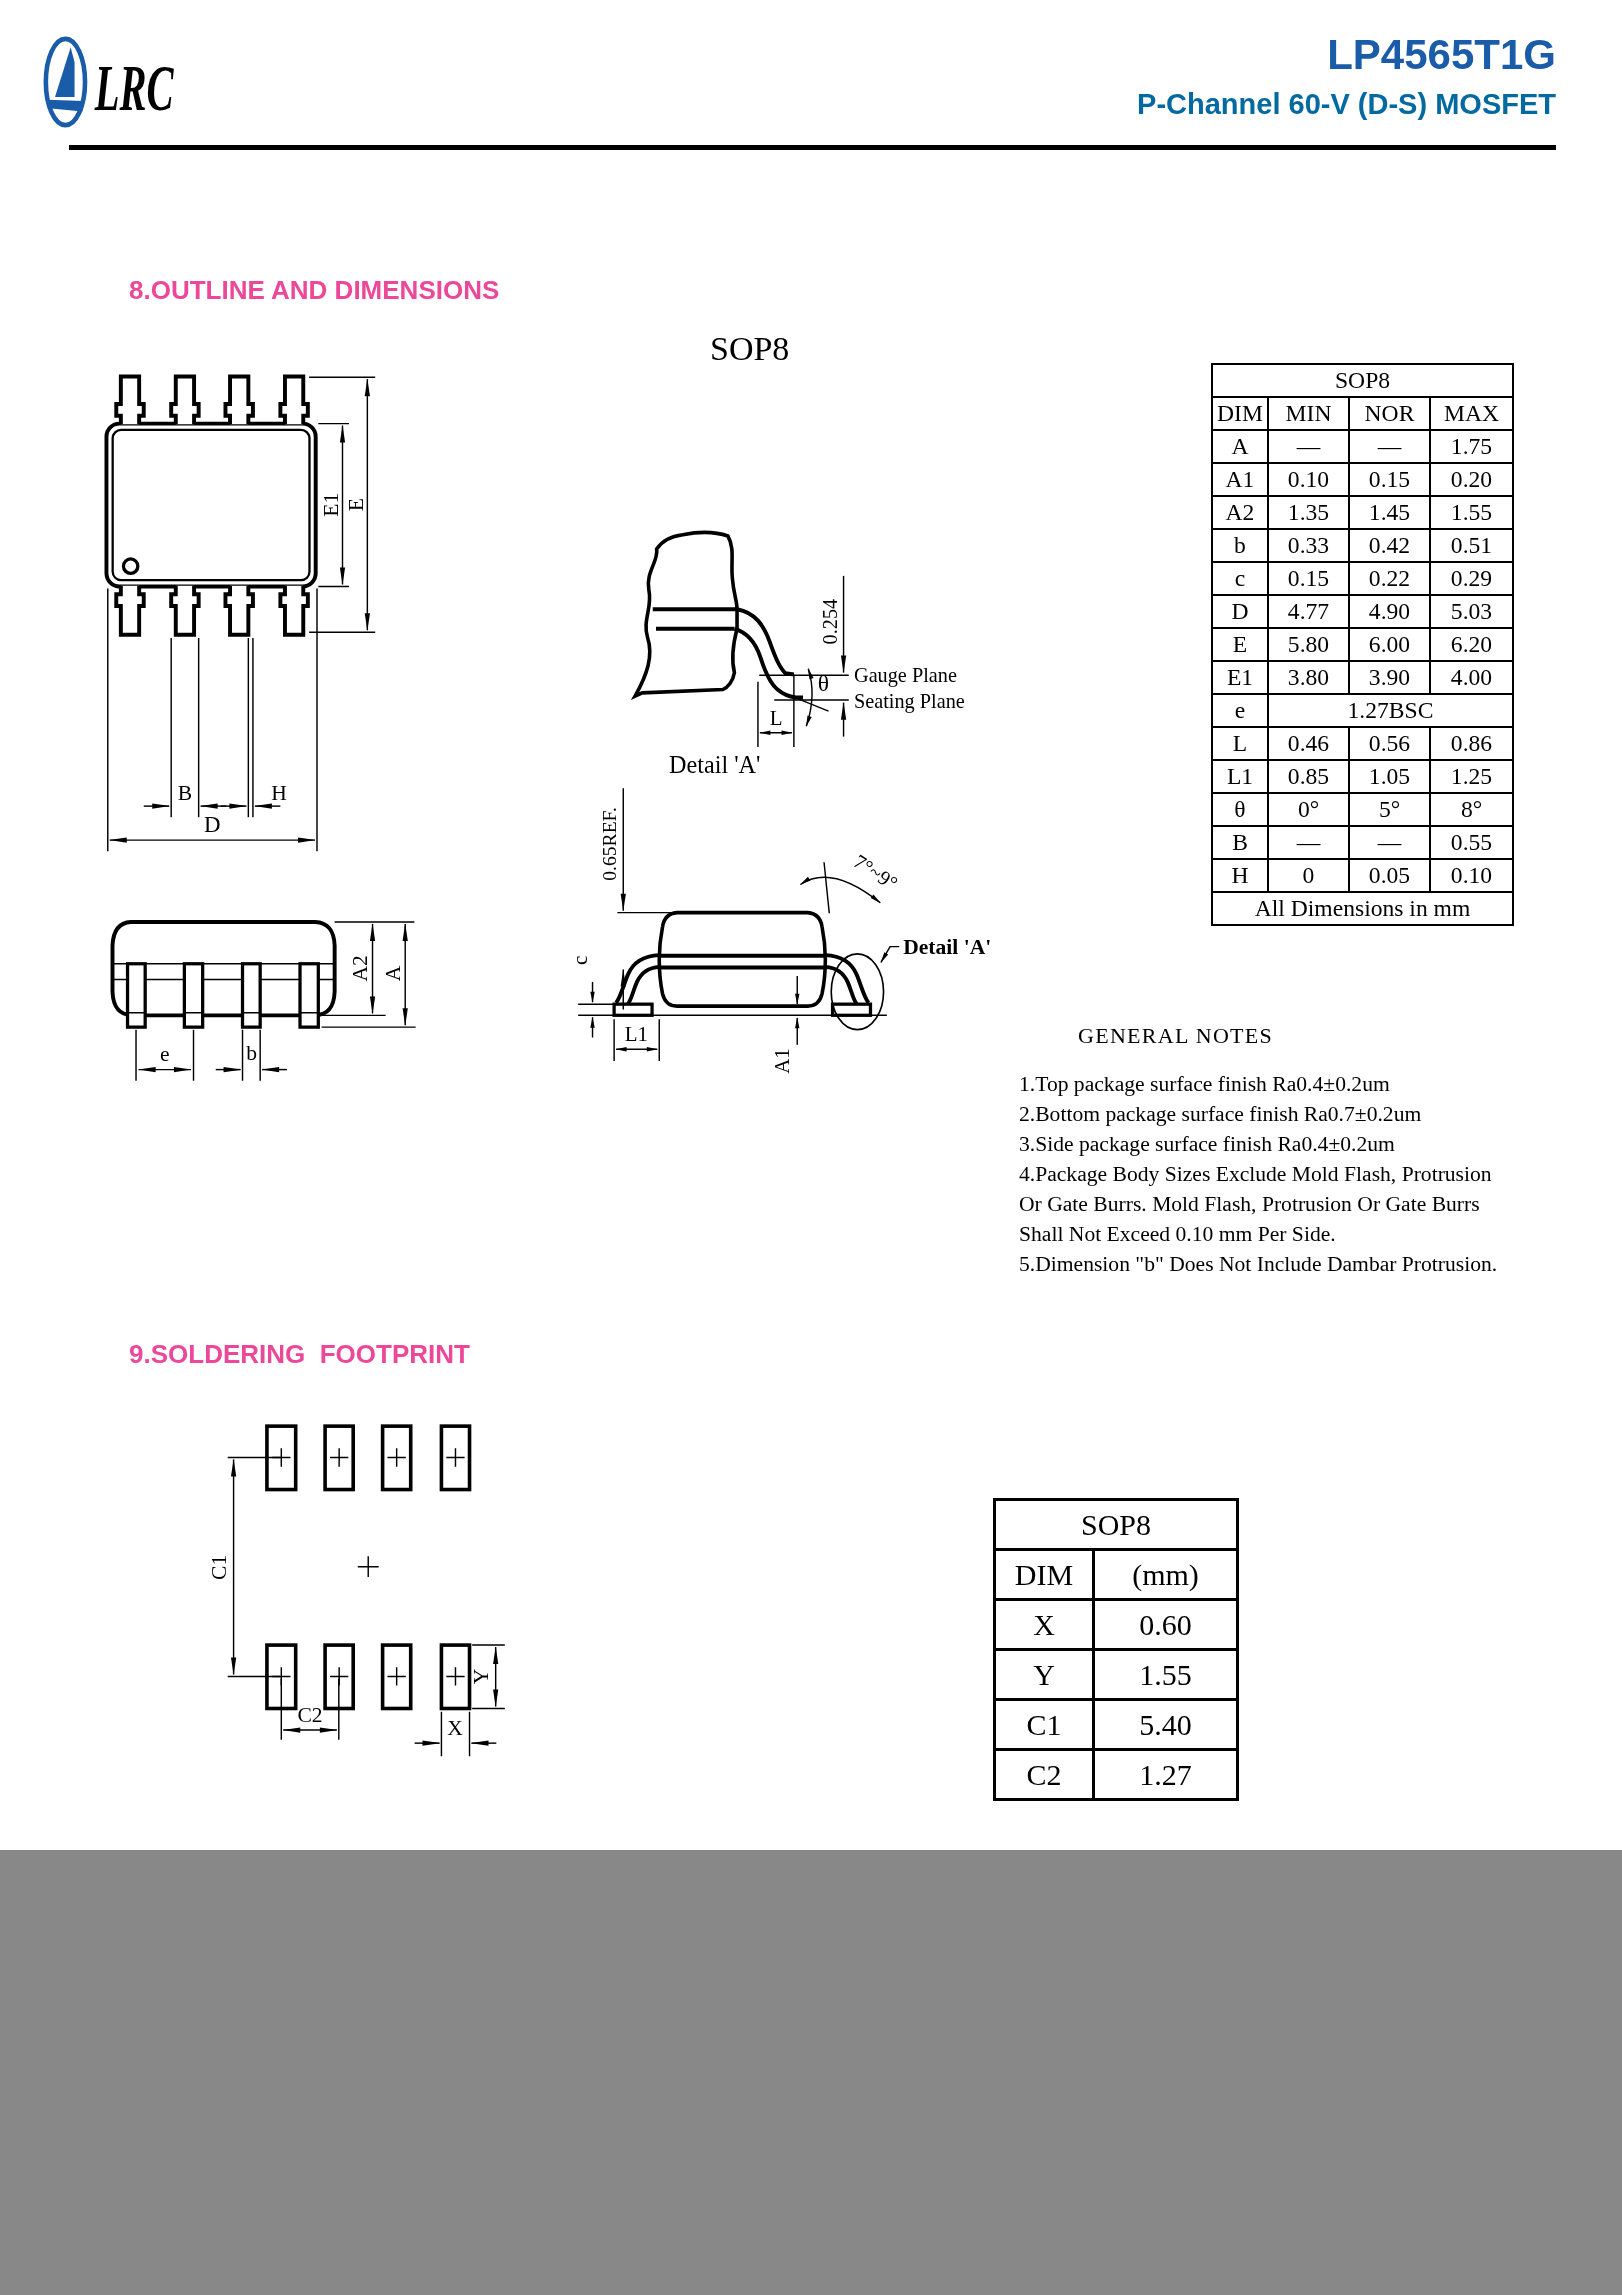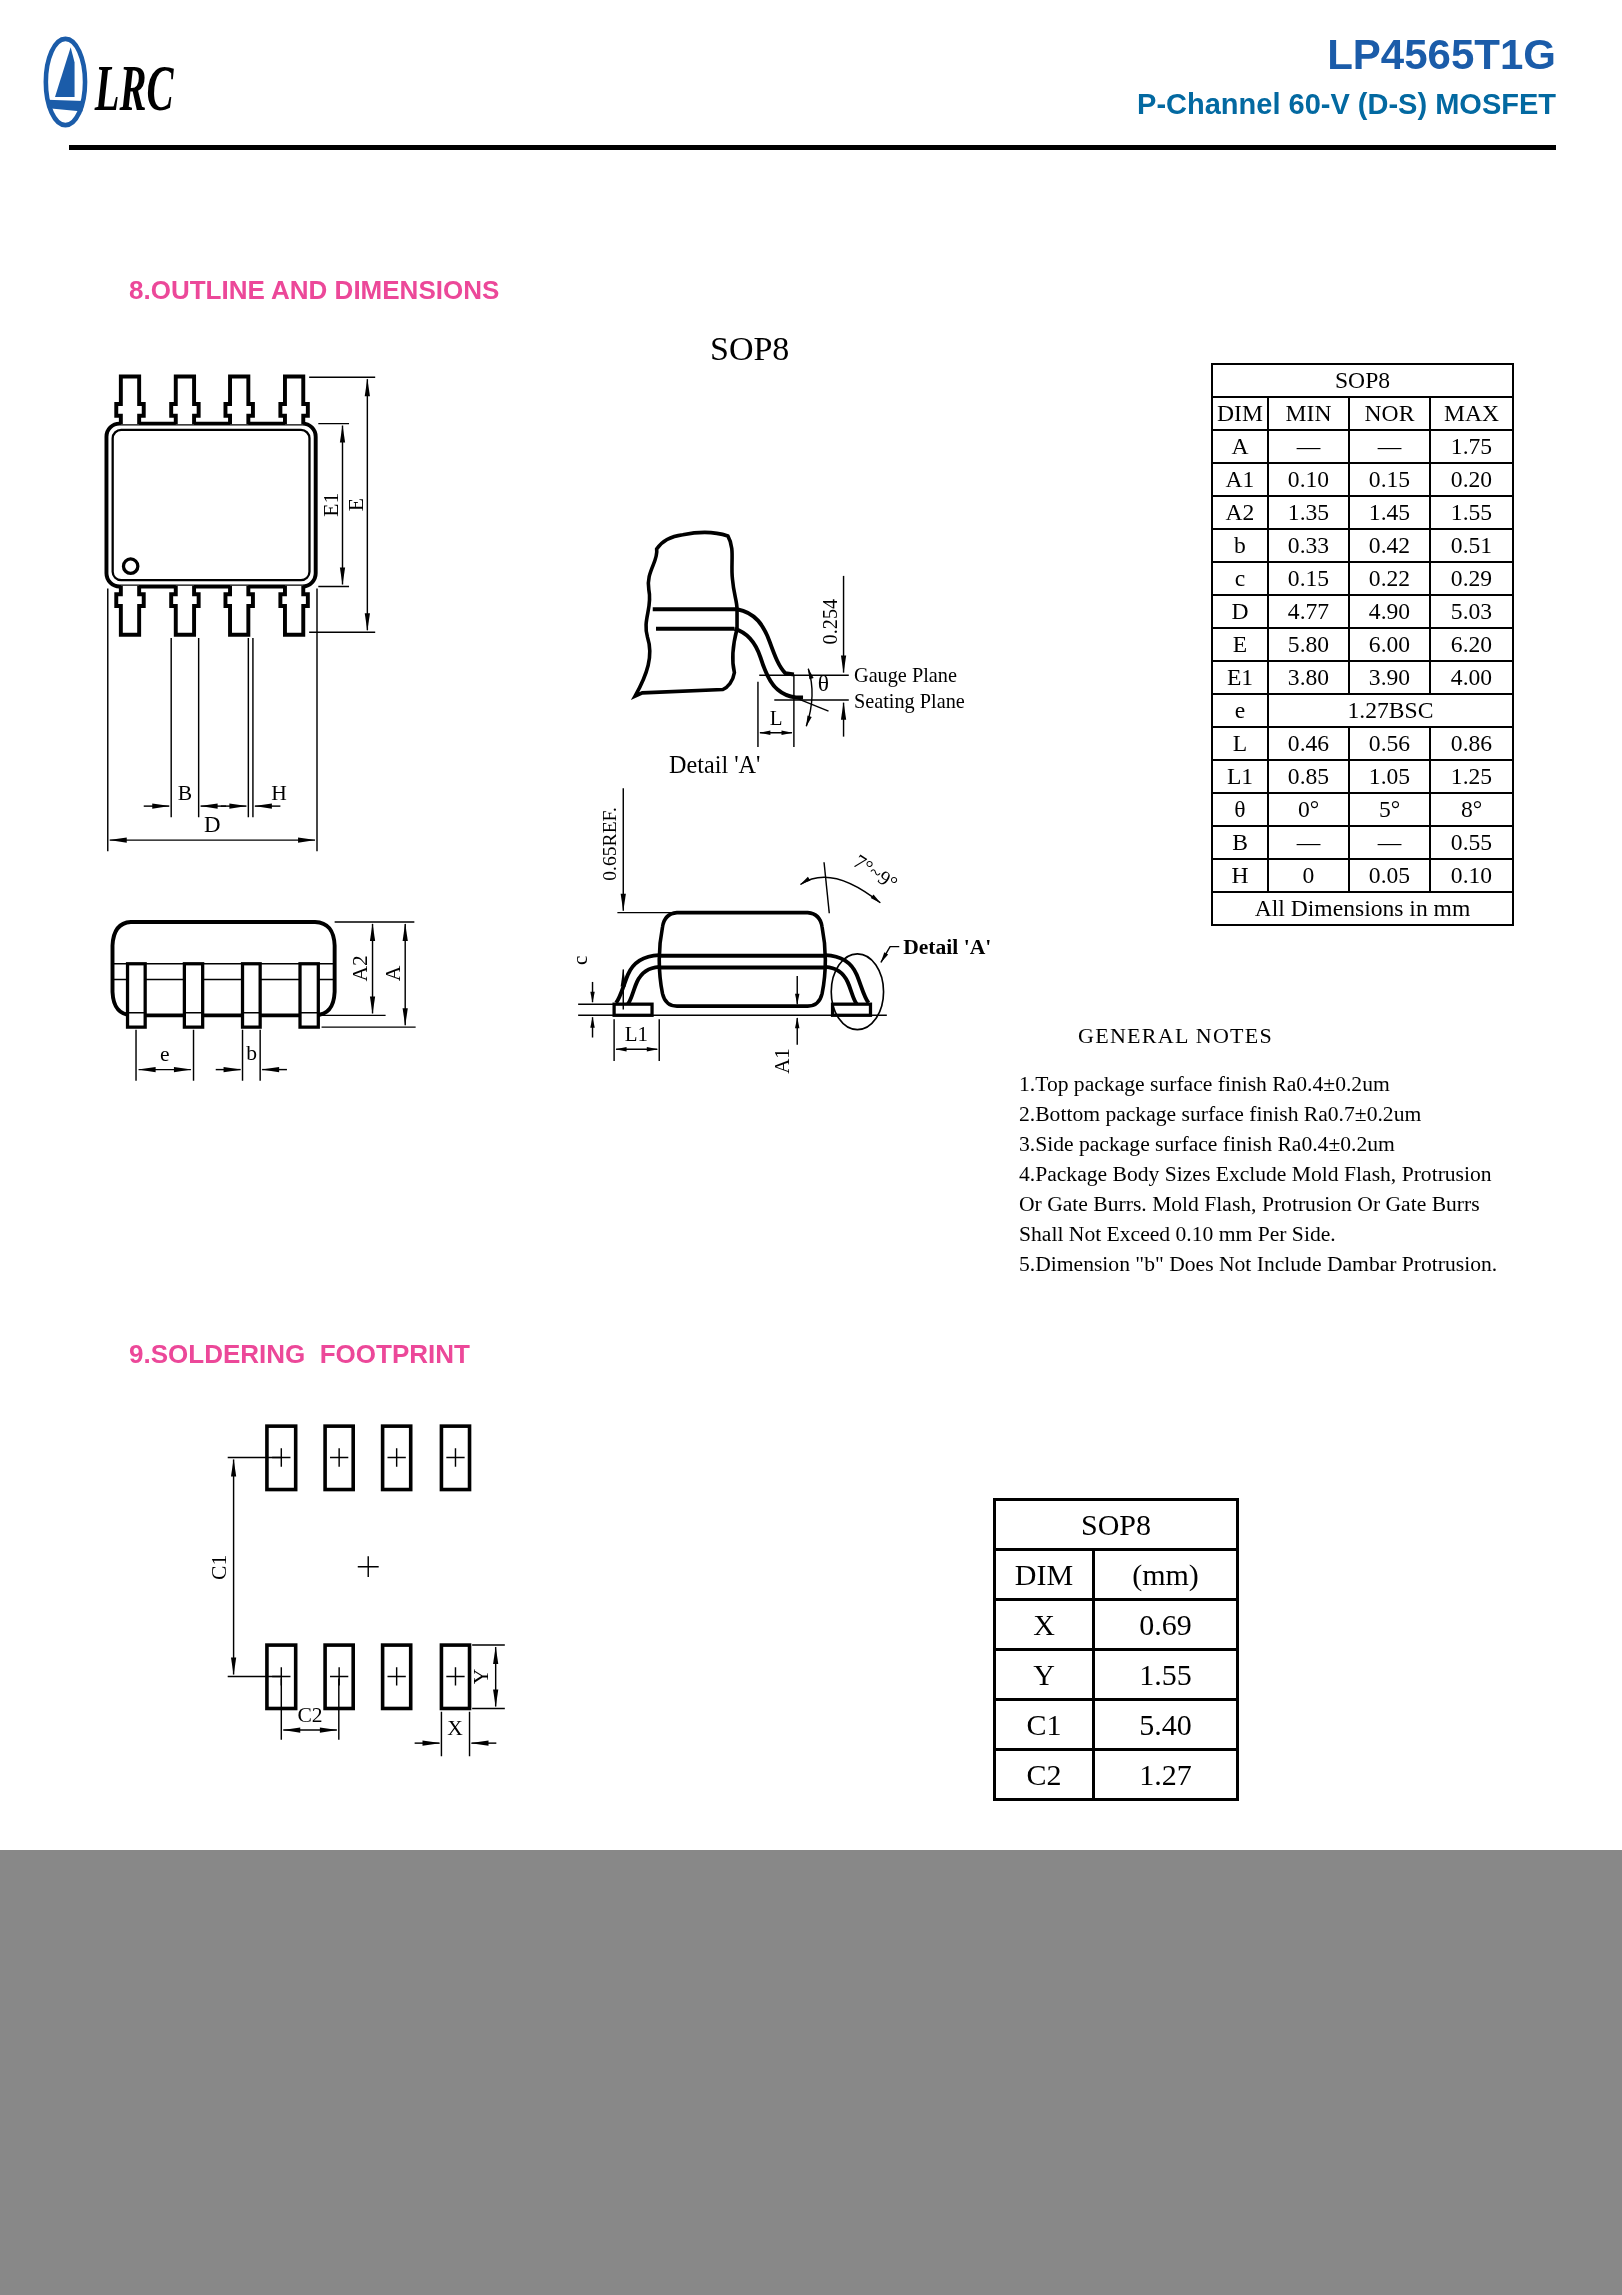--- a/index.html
+++ b/index.html
@@ -378,21 +378,21 @@
           <td colspan="2">SOP8</td>
         </tr>
     <tr>
       <td>DIM</td>
       <td>(mm)</td>
     </tr>
     </tbody>
       <tbody id="fpBody">
         <tr>
           <td>X</td>
-          <td>0.69</td>
+          <td>0.60</td>
         </tr>
         <tr>
           <td>Y</td>
           <td>1.55</td>
         </tr>
         <tr>
           <td>C1</td>
           <td>5.40</td>
         </tr>
         <tr>

